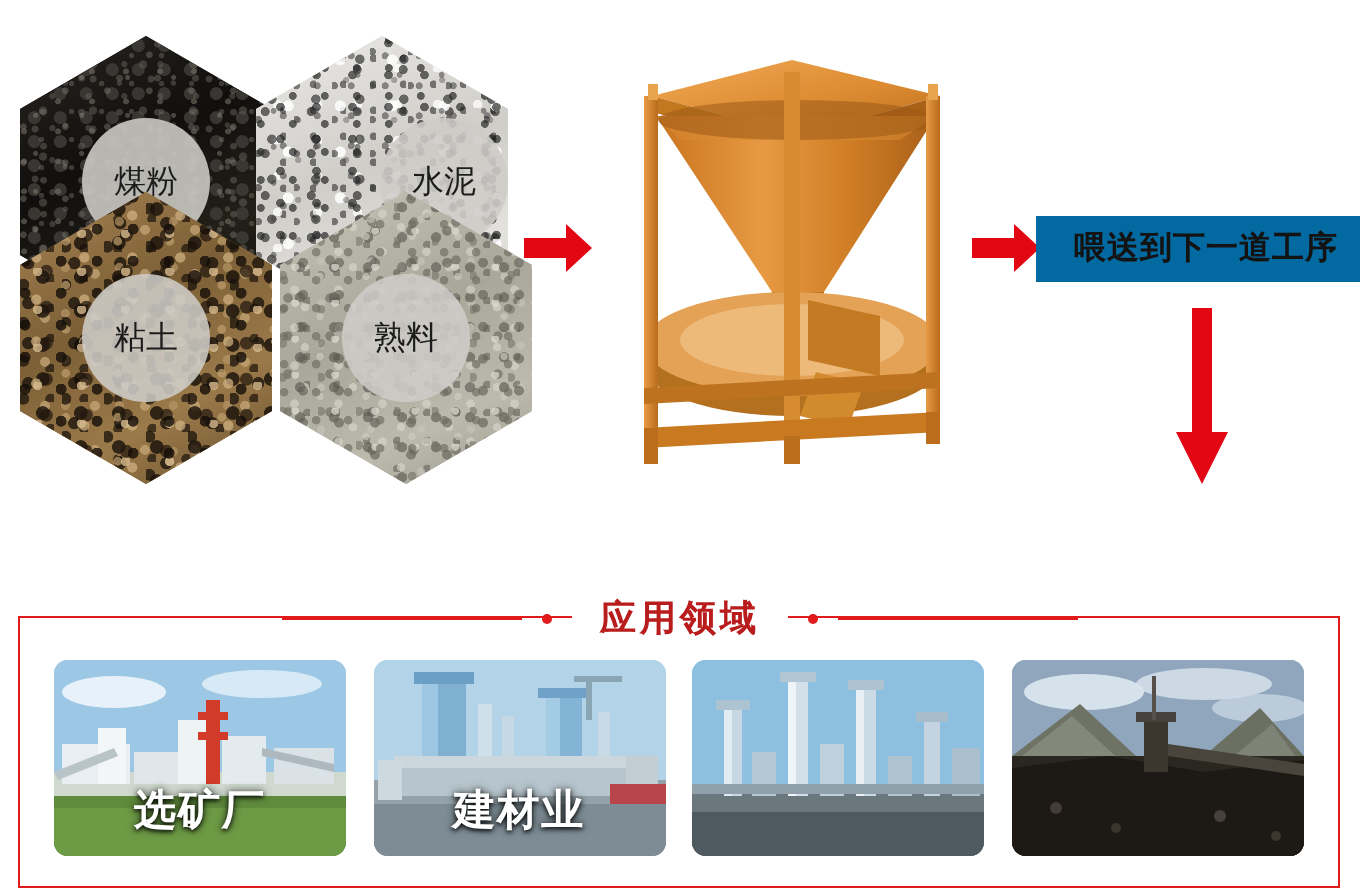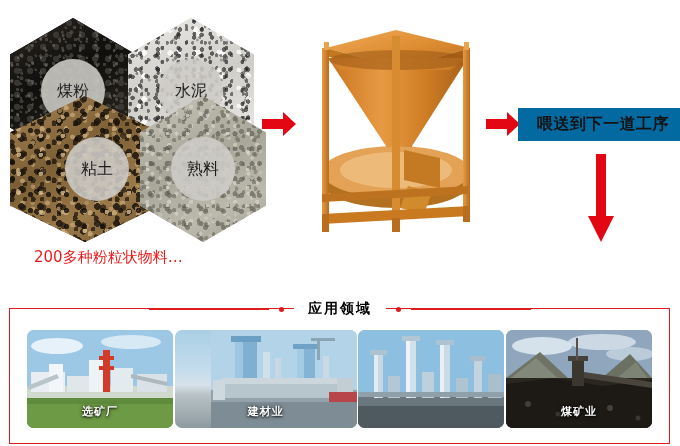--- a/index.html
+++ b/index.html
@@ -71,39 +71,39 @@
       radial-gradient(circle at 88% 10%, rgba(90,90,90,.45) 0 1.4px, transparent 1.7px),
       radial-gradient(circle at 6% 46%,  rgba(50,50,50,.60) 0 1.7px, transparent 2.0px),
       radial-gradient(circle at 36% 58%, rgba(25,25,25,.60) 0 2.2px, transparent 2.5px),
       radial-gradient(circle at 62% 52%, rgba(255,255,255,.85) 0 2.6px, transparent 2.9px),
       radial-gradient(circle at 80% 66%, rgba(60,60,60,.55) 0 1.6px, transparent 1.9px),
       radial-gradient(circle at 20% 80%, rgba(35,35,35,.65) 0 2.1px, transparent 2.4px),
       radial-gradient(circle at 54% 90%, rgba(255,255,255,.75) 0 2.2px, transparent 2.5px),
       radial-gradient(circle at 92% 86%, rgba(45,45,45,.60) 0 1.8px, transparent 2.1px),
       linear-gradient(160deg, #eceae7 0%, #cfcdc8 45%, #e4e2de 75%, #c6c4bf 100%);
     background-size: 16px 14px, 21px 18px, 18px 16px, 24px 20px, 19px 17px, 22px 20px, 26px 23px, 17px 15px, 23px 21px, 20px 18px, 15px 13px, 100% 100%;
+    justify-content: flex-end;
   }
   
   .tex-clay {
     background-color: #8a6b40;
     background-image:
       radial-gradient(circle at 14% 16%, rgba(20,14,8,.80) 0 2.6px, transparent 2.9px),
       radial-gradient(circle at 40% 9%,  rgba(212,184,140,.80) 0 2.2px, transparent 2.5px),
       radial-gradient(circle at 66% 20%, rgba(35,24,14,.72) 0 3.0px, transparent 3.4px),
       radial-gradient(circle at 88% 12%, rgba(190,158,108,.70) 0 2.0px, transparent 2.3px),
       radial-gradient(circle at 8% 44%,  rgba(25,18,10,.75) 0 2.8px, transparent 3.1px),
       radial-gradient(circle at 34% 56%, rgba(205,175,128,.75) 0 2.4px, transparent 2.7px),
       radial-gradient(circle at 60% 50%, rgba(18,12,7,.78) 0 3.2px, transparent 3.6px),
       radial-gradient(circle at 84% 64%, rgba(180,148,100,.70) 0 2.1px, transparent 2.4px),
       radial-gradient(circle at 18% 78%, rgba(22,15,9,.75) 0 2.9px, transparent 3.2px),
       radial-gradient(circle at 50% 86%, rgba(198,168,120,.72) 0 2.3px, transparent 2.6px),
       radial-gradient(circle at 90% 90%, rgba(28,19,11,.70) 0 2.5px, transparent 2.8px),
       linear-gradient(150deg, #a88555 0%, #7c5f36 40%, #9b7a4a 70%, #6b5130 100%);
     background-size: 18px 16px, 22px 19px, 20px 18px, 26px 22px, 21px 19px, 24px 21px, 19px 17px, 27px 23px, 23px 20px, 25px 22px, 17px 15px, 100% 100%;
-    padding-left: 24px;
   }
   
   .tex-clinker {
     background-color: #b3b1a4;
     background-image:
       radial-gradient(circle at 13% 15%, rgba(110,108,96,.65) 0 2.0px, transparent 2.3px),
       radial-gradient(circle at 38% 8%,  rgba(222,220,210,.70) 0 1.8px, transparent 2.1px),
       radial-gradient(circle at 64% 21%, rgba(95,94,84,.62) 0 2.3px, transparent 2.6px),
       radial-gradient(circle at 87% 11%, rgba(208,206,196,.60) 0 1.7px, transparent 2.0px),
       radial-gradient(circle at 7% 45%,  rgba(118,116,104,.60) 0 2.1px, transparent 2.4px),
@@ -227,22 +227,22 @@
   }
   .app-title-bar .dot {
     width: 5px;
     height: 5px;
     border-radius: 50%;
     background: #e11b1b;
   }
   .app-title-text {
     background: #ffffff;
     padding: 0 14px;
-    color: #000000;
-    font-size: 14px;
+    color: #b91c1c;
+    font-size: 18px;
     font-weight: bold;
     letter-spacing: 2px;
     white-space: nowrap;
   }
 
   .app-cards {
     position: absolute;
     left: 9px;
     top: 318px;
     width: 661px;
@@ -259,34 +259,33 @@
     border-radius: 7px;
     overflow: hidden;
     box-shadow: 0 0 0 1px rgba(255,255,255,.6);
   }
   .app-card .cap {
     position: absolute;
     left: 0; right: 0;
     bottom: 9px;
     text-align: center;
     color: #ffffff;
-    font-size: 11px;
+    font-size: 21px;
     font-weight: bold;
     letter-spacing: 1px;
     text-shadow: 0 1px 2px rgba(0,0,0,.85), 0 0 4px rgba(0,0,0,.7);
   }
   
   .scene-ore {
     background:
       linear-gradient(180deg, #8fbfe2 0%, #b9d8ec 38%, #d7e6ef 52%, #cfd8cf 58%, #6c8d49 72%, #557a37 100%);
   }
   .scene-build {
     background:
       linear-gradient(180deg, #a9cfe4 0%, #c4dced 40%, #d6e3ea 56%, #b9c3c6 66%, #8d9aa0 100%);
-    padding-left: 36px;
   }
   .scene-chem {
     background:
       linear-gradient(180deg, #7fb6dd 0%, #a9cde8 40%, #cfe0ec 58%, #8c9aa2 70%, #5d6a70 100%);
   }
   .scene-coal {
     background:
       linear-gradient(180deg, #7d93ad 0%, #aabdd0 28%, #97a4ae 44%, #4a4438 62%, #25211b 100%);
   }
 </style>
@@ -303,21 +302,20 @@
       <div class="hex-badge">水泥</div>
     </div>
     <div class="hex hex-3 tex-clay">
       <div class="hex-badge">粘土</div>
     </div>
     <div class="hex hex-4 tex-clinker">
       <div class="hex-badge">熟料</div>
     </div>
   </div>
 
-  <div class="materials-caption">200多种粉粒状物料…</div>
 
   <svg class="arrow-right arrow-1" viewBox="0 0 34 24">
     <path d="M0 7 H21 V0 L34 12 L21 24 V17 H0 Z" fill="#e30613"></path>
   </svg>
 
   <div class="machine-wrap">
     <svg viewBox="0 0 186 218" width="186" height="218">
       <defs>
         <linearGradient id="gHop" x1="0" y1="0" x2="1" y2="0">
           <stop offset="0%" stop-color="#c9731f"></stop>
@@ -499,18 +497,17 @@
         <rect x="66" y="30" width="12" height="26" fill="#3b372f"></rect>
         <rect x="62" y="26" width="20" height="5" fill="#46413a"></rect>
         <polygon points="78,42 146,52 146,58 78,48" fill="#4a453c"></polygon>
         <rect x="70" y="8" width="2" height="22" fill="#55504a"></rect>
 
         <circle cx="22" cy="74" r="3" fill="#423d35"></circle>
         <circle cx="52" cy="84" r="2.5" fill="#3a362e"></circle>
         <circle cx="104" cy="78" r="3" fill="#45403a"></circle>
         <circle cx="132" cy="88" r="2.5" fill="#3c372f"></circle>
       </svg>
-      <div class="cap">煤矿业</div>
     </div>
 
   </div>
 
 </div>
 
 </body></html>

